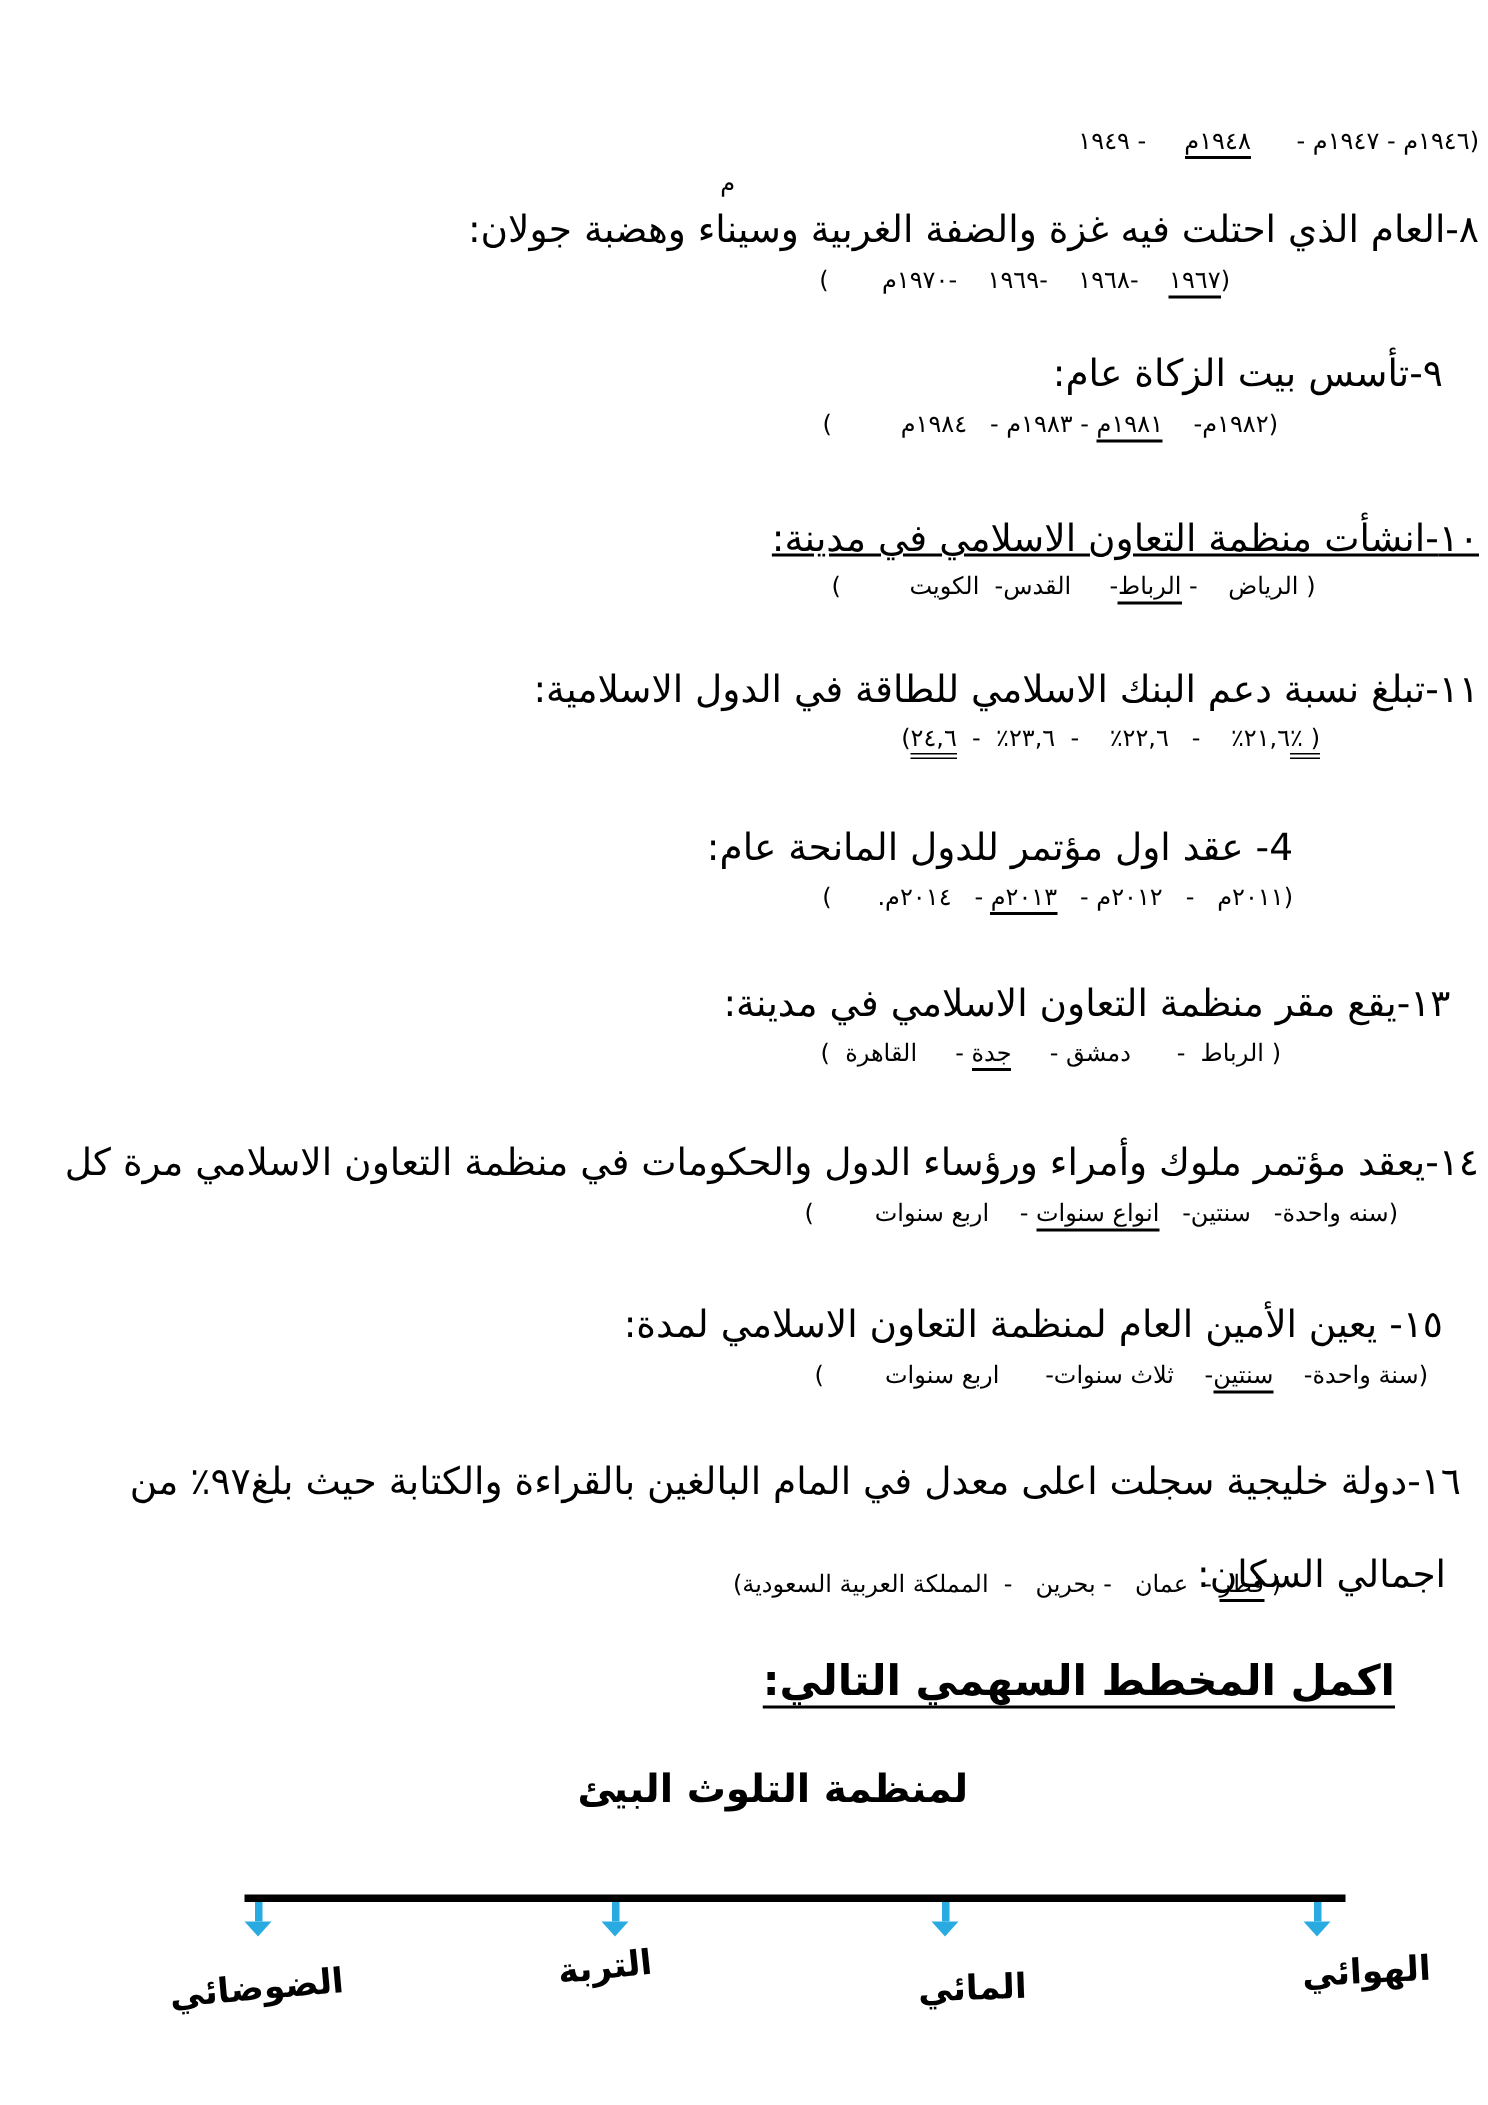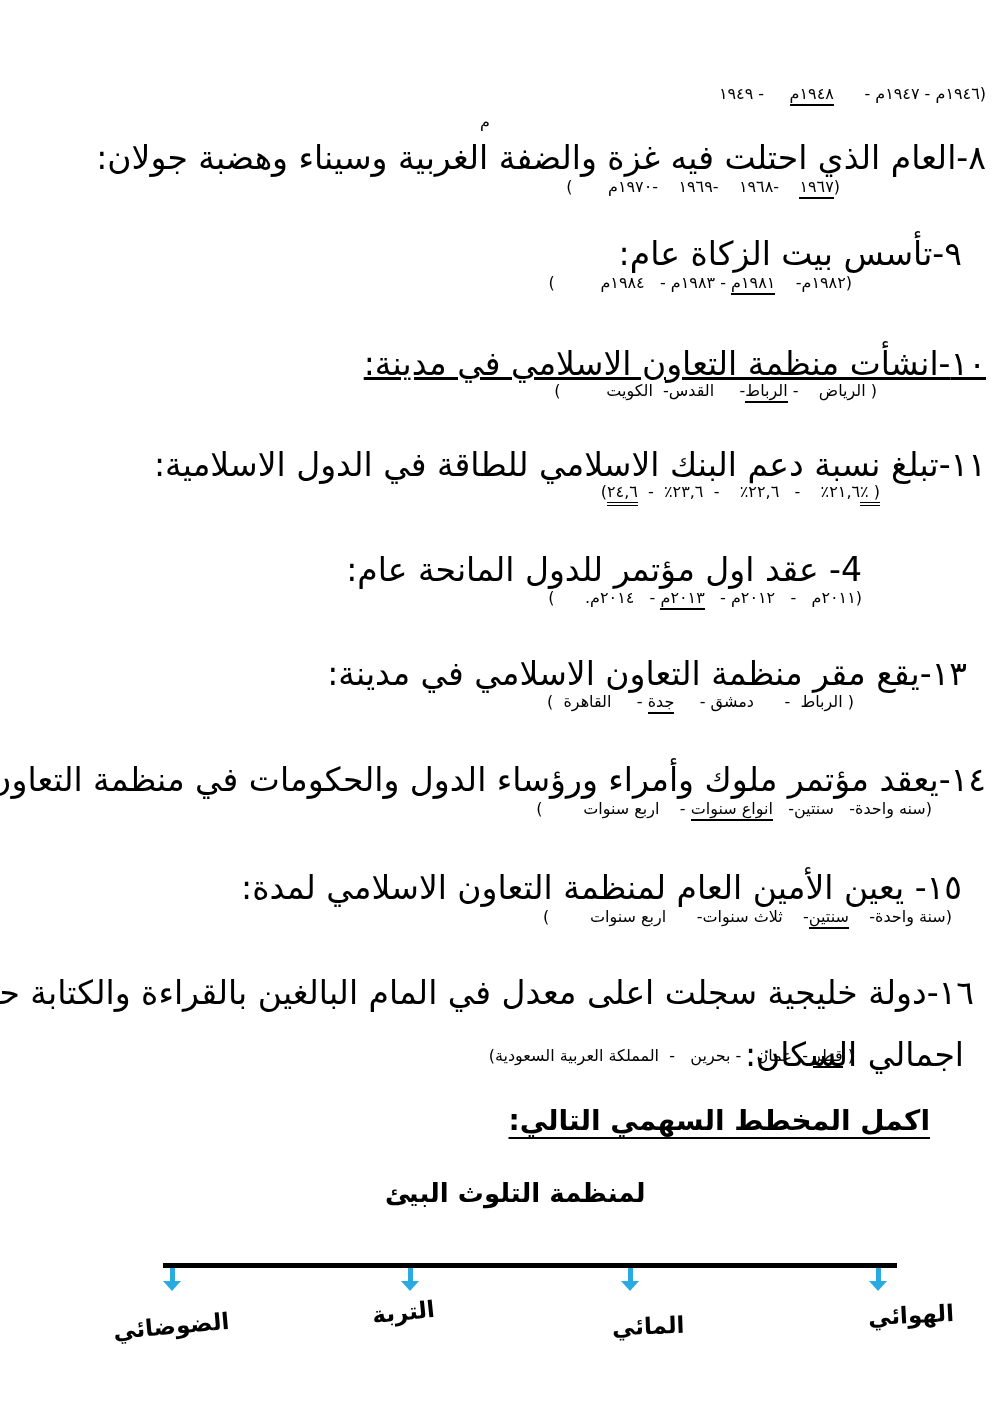--- a/index.html
+++ b/index.html
@@ -5,21 +5,21 @@
   html,body{margin:0;padding:0;}
   body{
     width:992px;height:1403px;position:relative;background:#ffffff;
     font-family:"DejaVu Sans","Liberation Serif",sans-serif;color:#000;
     overflow:hidden;
   }
   .ln{
     position:absolute;direction:rtl;unicode-bidi:plaintext;
     font-size:16px;line-height:1.25;white-space:nowrap;color:#000;
   }
-  .qtext{font-size:33px;text-align:center;}
+  .qtext{font-size:25px;text-align:center;}
   .u{border-bottom:2px solid #000;padding-bottom:1px;}
   .du{border-bottom:4px double #000;padding-bottom:1px;}
   .heading{
     position:absolute;direction:rtl;font-weight:bold;font-size:28px;
     white-space:nowrap;text-decoration:underline;text-underline-offset:7px;
     text-decoration-thickness:2px;
   }
   .dtitle{
     position:absolute;direction:rtl;font-weight:bold;font-size:26px;white-space:nowrap;
   }
@@ -35,21 +35,21 @@
     position:absolute;direction:rtl;font-weight:bold;font-size:23px;white-space:nowrap;
   }
 </style>
 </head>
 <body>
 
 <div class="ln" style="top:84px;right:6px;"><span>(١٩٤٦م - ١٩٤٧م -&nbsp;&nbsp;&nbsp;&nbsp;&nbsp;&nbsp;</span><span class="u">١٩٤٨م</span><span>&nbsp;&nbsp;&nbsp;&nbsp;&nbsp;- ١٩٤٩</span></div>
 <div class="ln" style="top:112px;right:502px;">م</div>
 
 <div class="ln qtext" style="top:137px;right:6px;">٨-العام الذي احتلت فيه غزة والضفة الغربية وسيناء وهضبة جولان:</div>
-<div class="ln" style="top:177px;right:152px;"><span>(</span><span class="u">١٩٦٧</span><span>&nbsp;&nbsp;&nbsp;&nbsp;-١٩٦٨&nbsp;&nbsp;&nbsp;&nbsp;-١٩٦٩&nbsp;&nbsp;&nbsp;&nbsp;-١٩٧٠م&nbsp;&nbsp;&nbsp;&nbsp;&nbsp;&nbsp;&nbsp;)</span></div>
+<div class="ln" style="top:177px;right:172px;"><span>(</span><span class="u">١٩٦٧</span><span>&nbsp;&nbsp;&nbsp;&nbsp;-١٩٦٨&nbsp;&nbsp;&nbsp;&nbsp;-١٩٦٩&nbsp;&nbsp;&nbsp;&nbsp;-١٩٧٠م&nbsp;&nbsp;&nbsp;&nbsp;&nbsp;&nbsp;&nbsp;)</span></div>
 
 <div class="ln qtext" style="top:233px;right:30px;">٩-تأسس بيت الزكاة عام:</div>
 <div class="ln" style="top:273px;right:140px;"><span>(١٩٨٢م-&nbsp;&nbsp;&nbsp;&nbsp;</span><span class="u">١٩٨١م</span><span>&nbsp;- ١٩٨٣م -&nbsp;&nbsp;&nbsp;١٩٨٤م&nbsp;&nbsp;&nbsp;&nbsp;&nbsp;&nbsp;&nbsp;&nbsp;&nbsp;)</span></div>
 
 <div class="ln qtext" style="top:343px;right:6px;text-decoration:underline;">١٠-انشأت منظمة التعاون الاسلامي في مدينة:</div>
 <div class="ln" style="top:381px;right:115px;"><span>( الرياض&nbsp;&nbsp;&nbsp;&nbsp;- </span><span class="u">الرباط</span><span>-&nbsp;&nbsp;&nbsp;&nbsp;&nbsp;القدس-&nbsp;&nbsp;الكويت&nbsp;&nbsp;&nbsp;&nbsp;&nbsp;&nbsp;&nbsp;&nbsp;&nbsp;)</span></div>
 
 <div class="ln qtext" style="top:444px;right:6px;">١١-تبلغ نسبة دعم البنك الاسلامي للطاقة في الدول الاسلامية:</div>
 <div class="ln" style="top:482px;right:112px;"><span>(٢١,٦٪&nbsp;&nbsp;&nbsp;&nbsp;-&nbsp;&nbsp;&nbsp;٢٢,٦٪&nbsp;&nbsp;&nbsp;&nbsp;-&nbsp;&nbsp;٢٣,٦٪&nbsp;&nbsp;-&nbsp;&nbsp;</span><span class="du">٢٤,٦٪ )</span><span></span></div>
 

